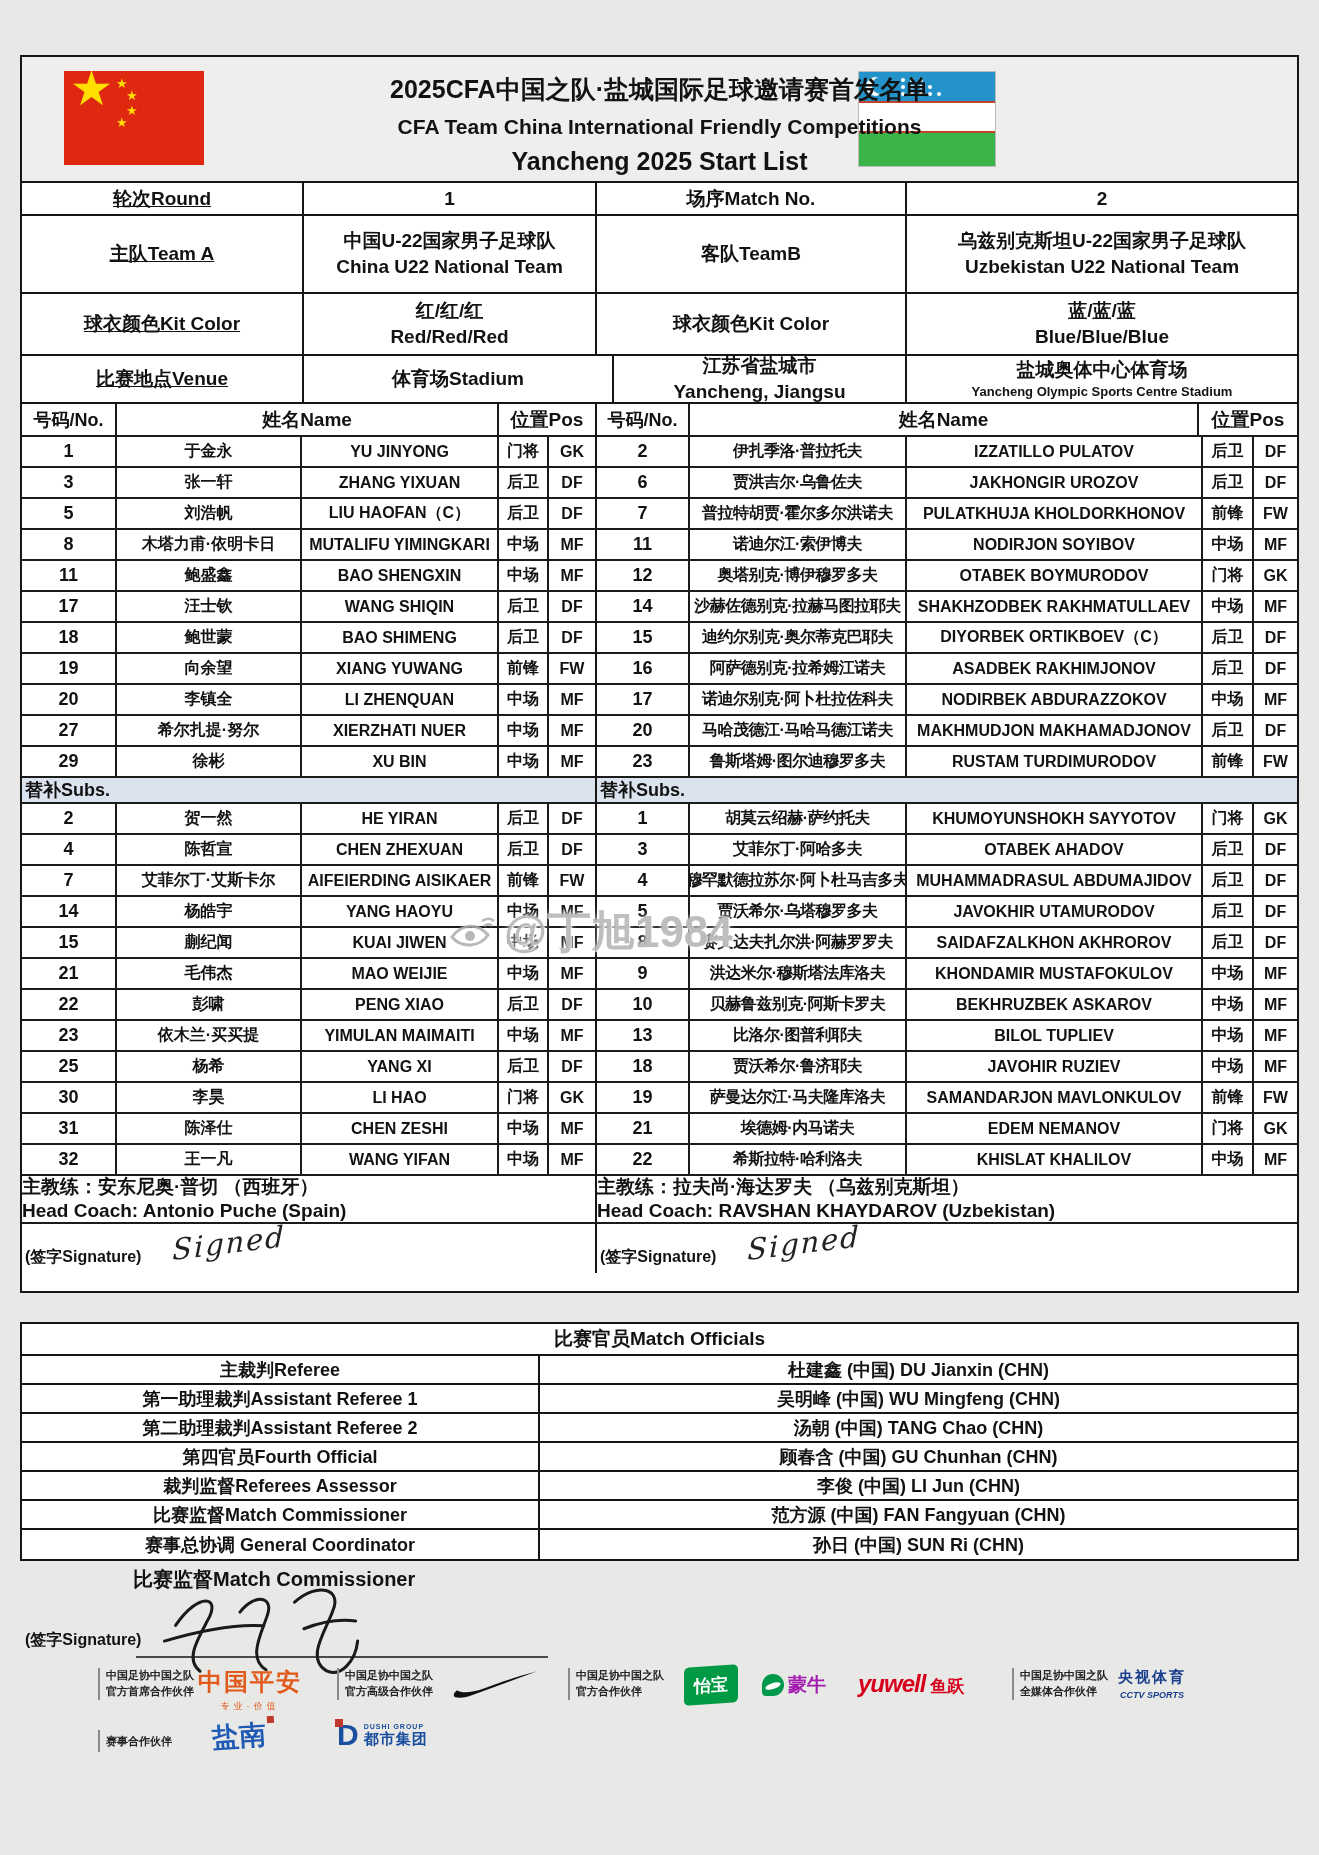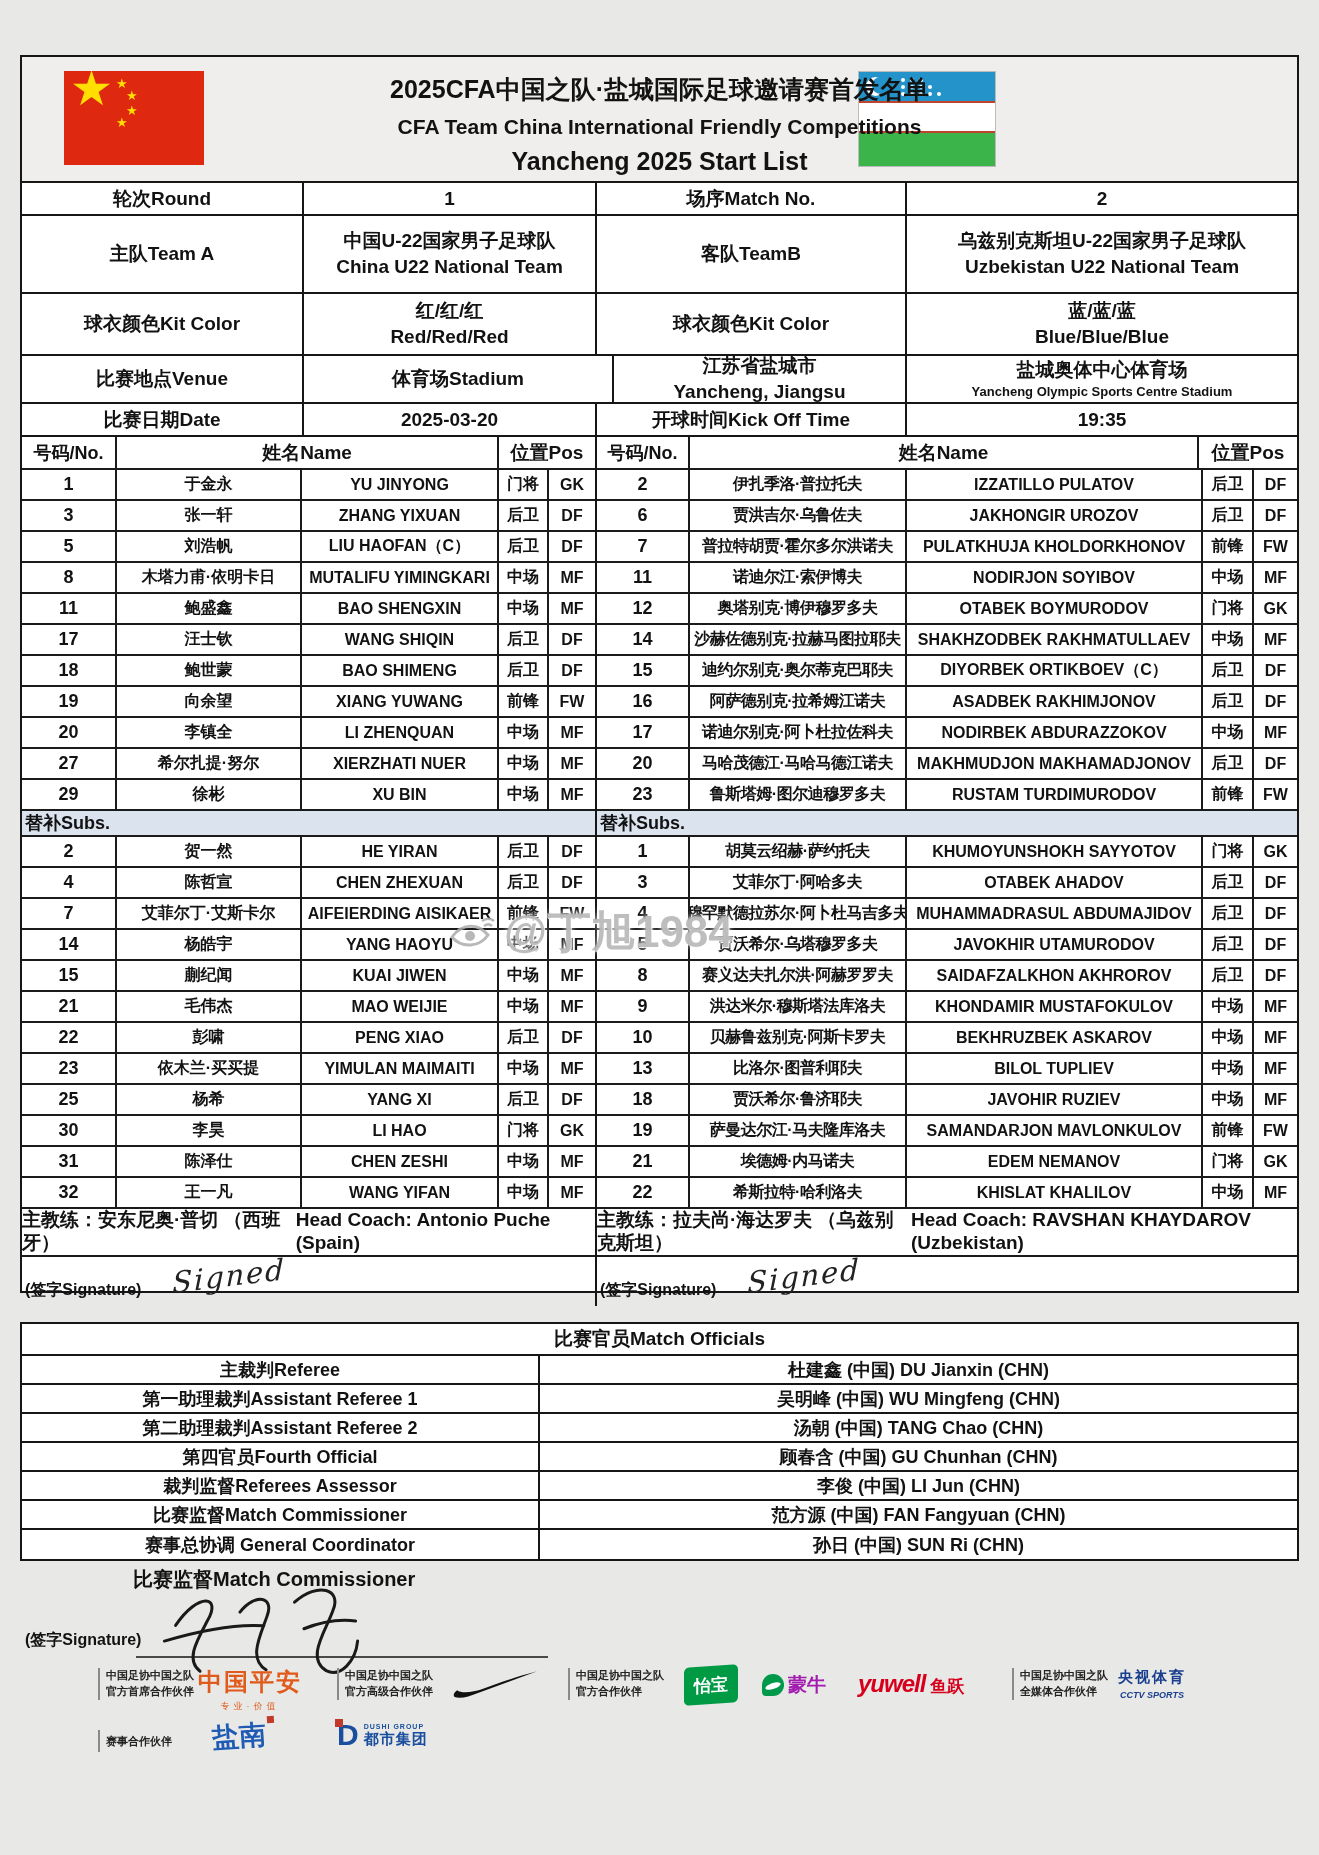--- a/index.html
+++ b/index.html
@@ -22,42 +22,42 @@
   .uz-g{height:33px;background:#3bb54a;}
   .uz-cres{position:absolute;left:7px;top:5px;width:19px;height:19px;border-radius:50%;background:#fff;}
   .uz-cres::after{content:"";position:absolute;left:6px;top:0px;width:17px;height:17px;border-radius:50%;background:#2493c9;}
   .uz-stars{position:absolute;left:42px;top:6px;width:4px;height:4px;border-radius:50%;background:#fff;
      box-shadow:9px 0 0 #fff,18px 0 0 #fff,0 7px 0 #fff,9px 7px 0 #fff,18px 7px 0 #fff,27px 7px 0 #fff,
      0 14px 0 #fff,9px 14px 0 #fff,18px 14px 0 #fff,27px 14px 0 #fff,36px 14px 0 #fff;}
   
   .irow{display:flex;box-sizing:border-box;border-bottom:2px solid #161616;}
   .ic{box-sizing:border-box;border-right:2px solid #161616;display:flex;flex-direction:column;
       align-items:center;justify-content:center;text-align:center;font-weight:700;font-size:19px;line-height:1.35;}
-  .iw1{width:282px;} .iw2{width:293px;} .iw3{width:310px;} .iw4{flex:1;border-right:none;}
+  .iw1{width:282px;text-decoration:underline;} .iw2{width:293px;} .iw3{width:310px;} .iw4{flex:1;border-right:none;}
   .h33{height:33px;} .h63{height:78px;} .h62{height:62px;} .h48{height:48px;}
   .small-en{font-size:13px;font-weight:700;}
   
   .halves{display:flex;}
   .half-a{width:575px;border-right:2px solid #161616;box-sizing:border-box;}
   .half-b{flex:1;}
   .prow{display:flex;height:31px;box-sizing:border-box;border-bottom:2px solid #1b1b1b;}
   .phead{height:33px;font-weight:700;}
   .phead .c{font-size:19px;font-weight:700;}
   .c{box-sizing:border-box;border-right:2px solid #1b1b1b;display:flex;align-items:center;justify-content:center;
      font-size:16px;font-weight:600;white-space:nowrap;overflow:hidden;}
   .half-a .c0{width:95px;font-size:18px;} .half-a .c1{width:185px;} .half-a .c2{width:197px;}
   .half-a .c3{width:50px;} .half-a .c4{flex:1;border-right:none;}
   .half-a .ch1{width:382px;} .half-a .ch2{flex:1;border-right:none;}
   .half-b .c0{width:93px;font-size:18px;} .half-b .c1{width:217px;letter-spacing:-0.5px;} .half-b .c2{width:296px;}
   .half-b .c3{width:51px;} .half-b .c4{flex:1;border-right:none;}
   .half-b .ch1{width:509px;} .half-b .ch2{flex:1;border-right:none;}
   .subsband{height:26px;box-sizing:border-box;border-bottom:2px solid #1b1b1b;background:#dbe3ef;
             font-weight:700;font-size:18px;display:flex;align-items:center;padding-left:3px;}
-  .coach{height:48px;box-sizing:border-box;border-bottom:2px solid #1b1b1b;display:flex;flex-direction:row;
-         align-items:flex-end;justify-content:center;font-size:19px;font-weight:600;line-height:1.25;}
+  .coach{height:48px;box-sizing:border-box;border-bottom:2px solid #1b1b1b;display:flex;flex-direction:column;
+         align-items:flex-start;justify-content:center;font-size:19px;font-weight:600;line-height:1.25;}
   .sigcell{height:49px;position:relative;}
   .siglabel{position:absolute;left:3px;bottom:5px;font-size:16px;font-weight:600;}
   .cursive{position:absolute;left:150px;top:2px;font-family:"DejaVu Serif","Liberation Serif",serif;
            font-style:italic;font-size:29px;transform:rotate(-7deg) skewX(-8deg);letter-spacing:2px;color:#222;}
   
   .off{position:absolute;left:20px;top:1322px;width:1279px;background:#fff;border:2px solid #161616;box-sizing:border-box;}
   .off-title{height:30px;border-bottom:2px solid #161616;display:flex;align-items:center;justify-content:center;
              font-size:19px;font-weight:700;}
   .orow{display:flex;height:29px;box-sizing:border-box;border-bottom:2px solid #161616;}
   .orow:last-child{border-bottom:none;}
@@ -170,26 +170,20 @@
       <div class="ic iw2">
         <div>江苏省盐城市</div>
         <div>Yancheng, Jiangsu</div>
       </div>
       <div class="ic iw4">
         <div>盐城奥体中心体育场</div>
         <div class="small-en">Yancheng Olympic Sports Centre Stadium</div>
       </div>
     </div>
 
-    <div class="irow h33">
-      <div class="ic iw1">比赛日期Date</div>
-      <div class="ic iw2">2025-03-20</div>
-      <div class="ic iw3">开球时间Kick Off Time</div>
-      <div class="ic iw4">19:35</div>
-    </div>
 
     <div class="halves">
 
       <div class="half half-a">
         <div class="prow phead">
           <div class="c c0">号码/No.</div>
           <div class="c ch1">姓名Name</div>
           <div class="c ch2">位置Pos</div>
         </div>
         <div>

